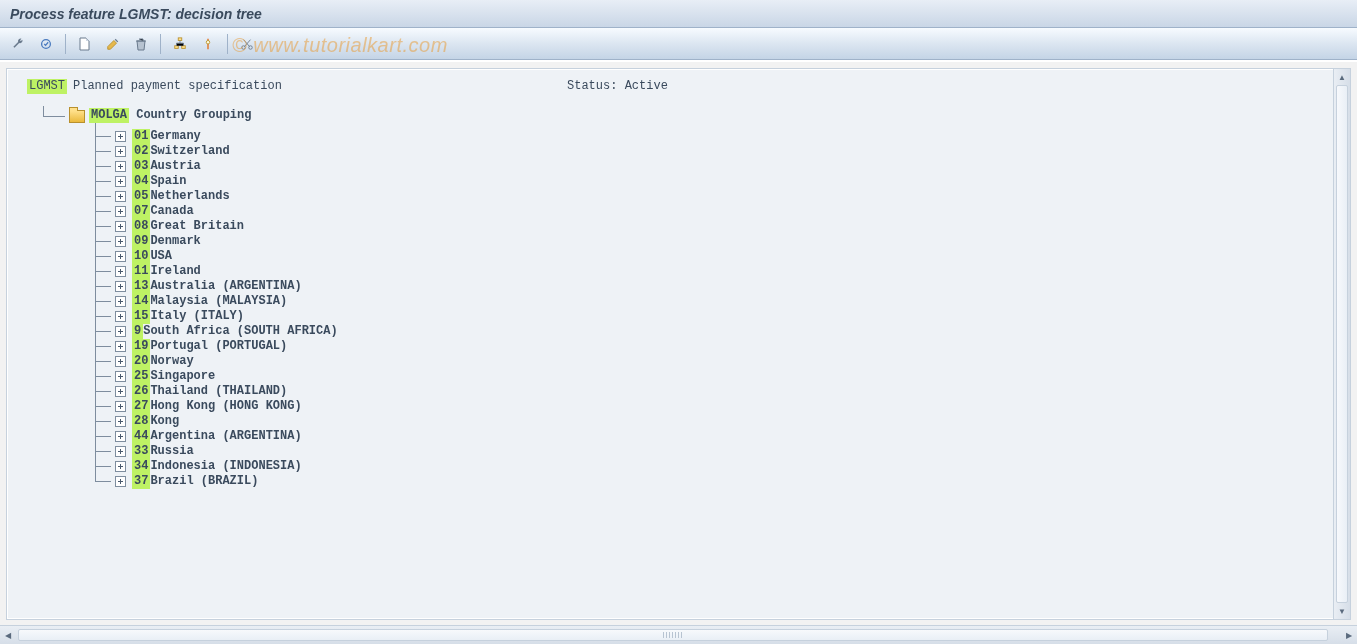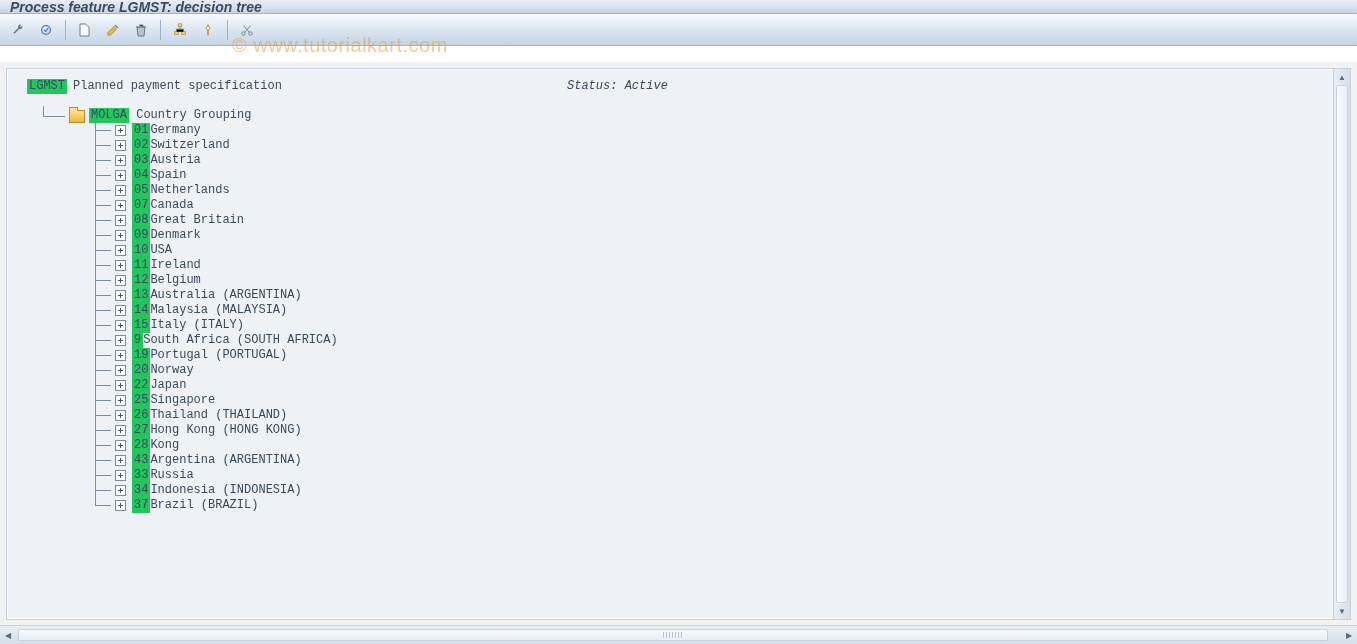--- a/index.html
+++ b/index.html
@@ -8,21 +8,21 @@
     width: 1357px;
     height: 644px;
     font-family: Arial, Helvetica, sans-serif;
     font-size: 12px;
     background: #fff;
     overflow: hidden;
     position: relative;
   }
 
   .titlebar {
-    height: 14px;
+    height: 28px;
     background: linear-gradient(to bottom, #e8eef6 0%, #c9d6e6 100%);
     border-bottom: 1px solid #9fb2c9;
     display: flex;
     align-items: center;
     padding: 0 10px;
     box-sizing: border-box;
   }
   .titlebar .title {
     font-weight: bold;
     font-style: italic;
@@ -169,34 +169,34 @@
     height: 6px;
     background: repeating-linear-gradient(to right, #b7c3d1 0 1px, transparent 1px 3px);
   }
 
   .tree-root-row {
     display: flex;
     align-items: center;
     gap: 6px;
   }
   .feat-code, .molga-code, .item-code {
-    background: #22c55e;
+    background: #bef264;
     padding: 0 2px;
   }
   .status-block {
     position: absolute;
     left: 560px;
     top: 10px;
     color: #3a4a5d;
-    font-style: italic;
   }
 
   .molga-block {
     margin-left: 10px;
     margin-top: 4px;
+    font-weight: bold;
   }
   .elbow {
     display: inline-block;
     width: 32px;
     height: 15px;
     position: relative;
     vertical-align: top;
   }
   .elbow::before {
     content: "";
@@ -238,21 +238,21 @@
     top: -4px;
     width: 7px;
     height: 3px;
     background: #ffe08a;
     border: 1px solid #b8902d;
     border-bottom: none;
   }
 
   .items-block {
     margin-left: 52px;
-    margin-top: 0;
+    margin-top: 6px;
     position: relative;
   }
   .items-block::before {
     content: "";
     position: absolute;
     left: 6px;
     top: -6px;
     bottom: 7px;
     width: 1px;
     background: #7e8d9e;
@@ -304,20 +304,21 @@
   .watermark {
     position: absolute;
     top: 34px;
     left: 232px;
     font-size: 20px;
     color: rgba(232, 158, 62, 0.55);
     font-family: Arial, sans-serif;
     letter-spacing: 0.5px;
     pointer-events: none;
     z-index: 50;
+    font-style: italic;
   }
 </style>
 </head>
 <body>
 
 <div class="titlebar">
   <span class="title">Process feature LGMST: decision tree</span>
 </div>
 
 <div class="toolbar">
@@ -449,25 +450,20 @@
               <span class="item-code">10</span> 
               <span>USA</span>
             </div>
             <div class="item-row">
               <span class="plus-box"></span>
               <span class="item-code">11</span> 
               <span>Ireland</span>
             </div>
             <div class="item-row">
               <span class="plus-box"></span>
-              <span class="item-code">12</span> 
-              <span>Belgium</span>
-            </div>
-            <div class="item-row">
-              <span class="plus-box"></span>
               <span class="item-code">13</span> 
               <span>Australia (ARGENTINA)</span>
             </div>
             <div class="item-row">
               <span class="plus-box"></span>
               <span class="item-code">14</span> 
               <span>Malaysia (MALAYSIA)</span>
             </div>
             <div class="item-row">
               <span class="plus-box"></span>
@@ -484,46 +480,41 @@
               <span class="item-code">19</span> 
               <span>Portugal (PORTUGAL)</span>
             </div>
             <div class="item-row">
               <span class="plus-box"></span>
               <span class="item-code">20</span> 
               <span>Norway</span>
             </div>
             <div class="item-row">
               <span class="plus-box"></span>
-              <span class="item-code">22</span> 
-              <span>Japan</span>
-            </div>
-            <div class="item-row">
-              <span class="plus-box"></span>
               <span class="item-code">25</span> 
               <span>Singapore</span>
             </div>
             <div class="item-row">
               <span class="plus-box"></span>
               <span class="item-code">26</span> 
               <span>Thailand (THAILAND)</span>
             </div>
             <div class="item-row">
               <span class="plus-box"></span>
               <span class="item-code">27</span> 
               <span>Hong Kong (HONG KONG)</span>
             </div>
             <div class="item-row">
               <span class="plus-box"></span>
               <span class="item-code">28</span> 
               <span>Kong</span>
             </div>
             <div class="item-row">
               <span class="plus-box"></span>
-              <span class="item-code">43</span> 
+              <span class="item-code">44</span> 
               <span>Argentina (ARGENTINA)</span>
             </div>
             <div class="item-row">
               <span class="plus-box"></span>
               <span class="item-code">33</span> 
               <span>Russia</span>
             </div>
             <div class="item-row">
               <span class="plus-box"></span>
               <span class="item-code">34</span> 

